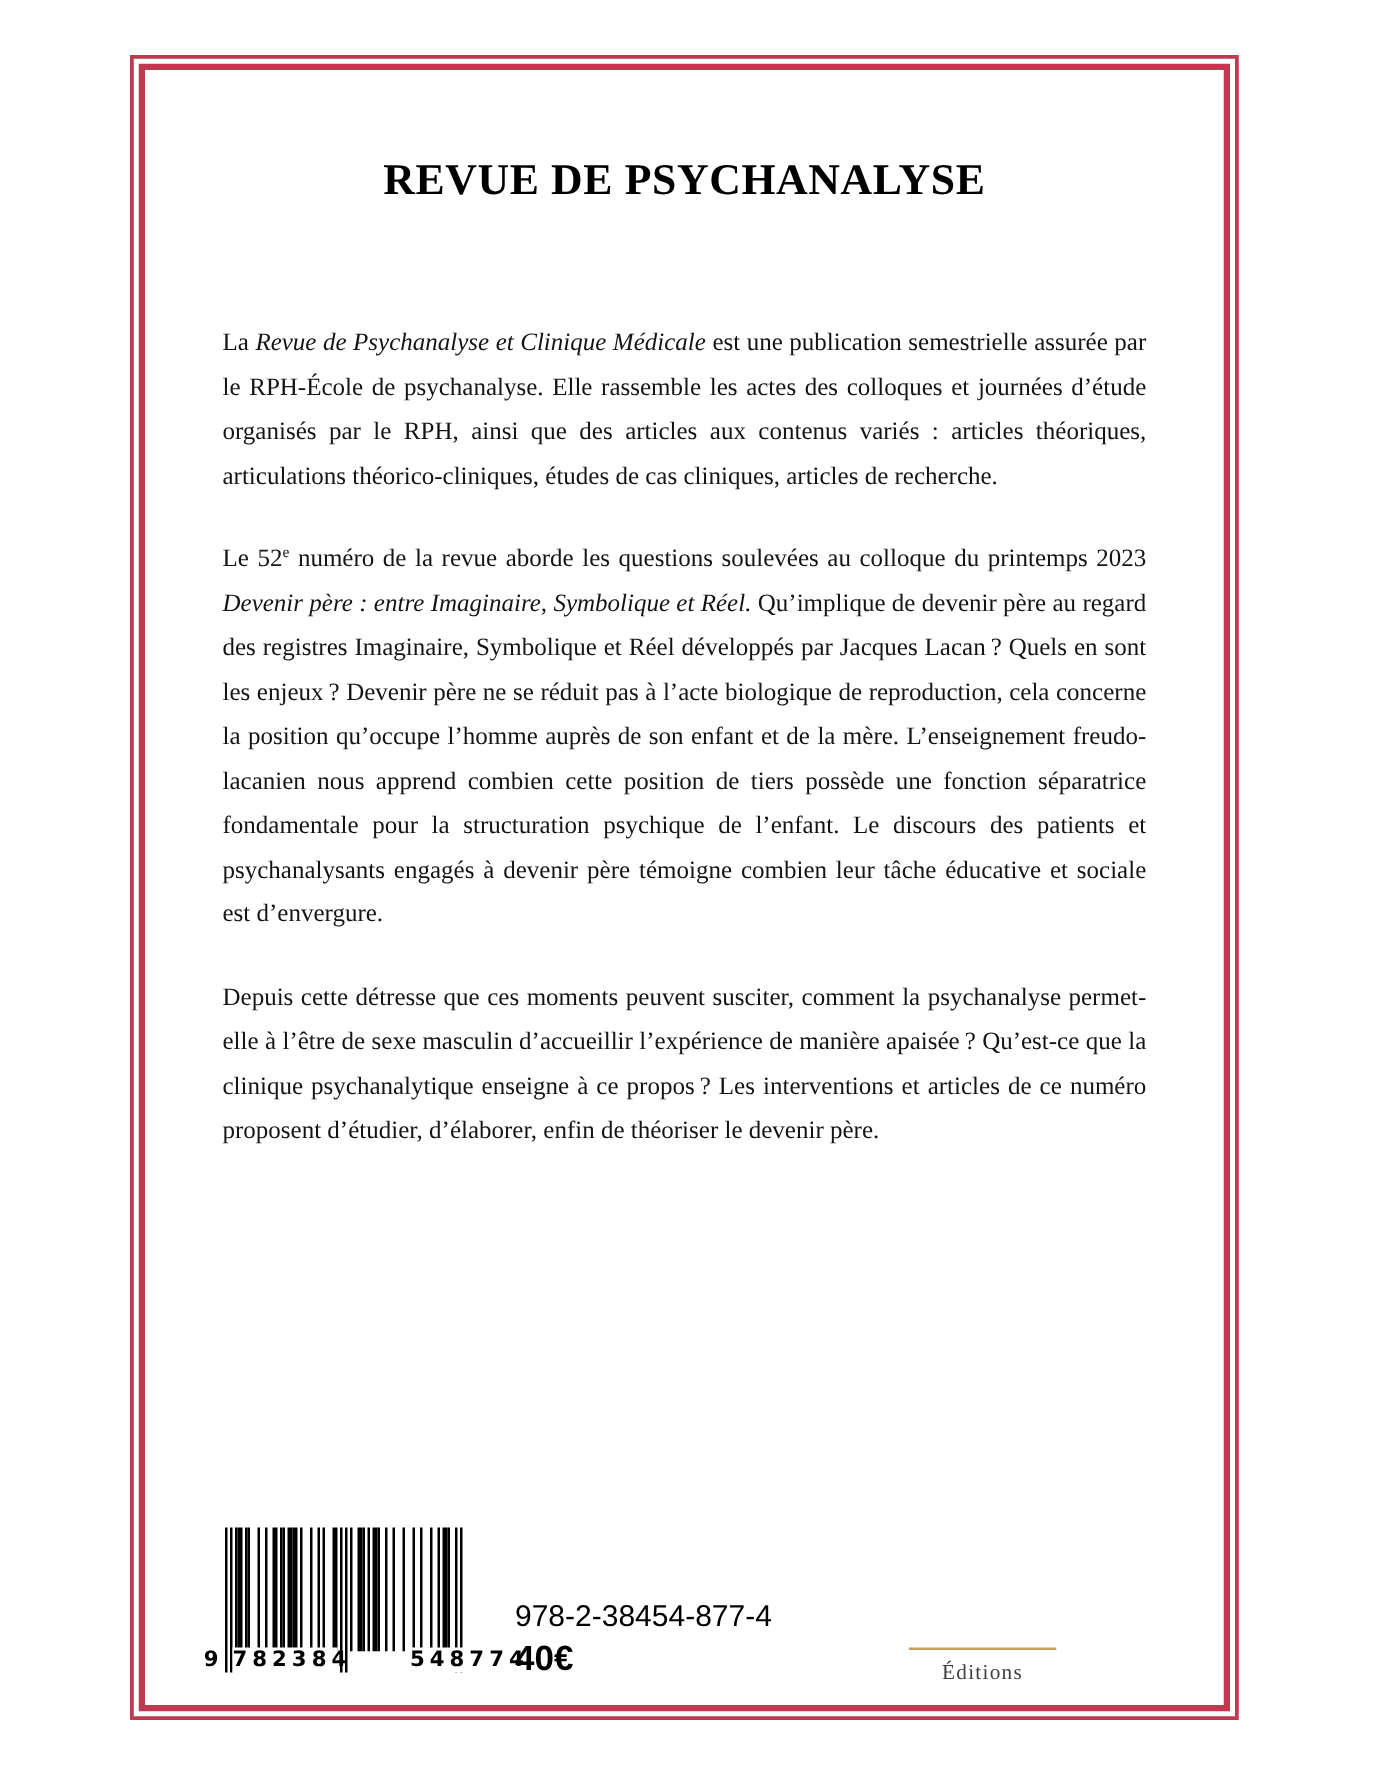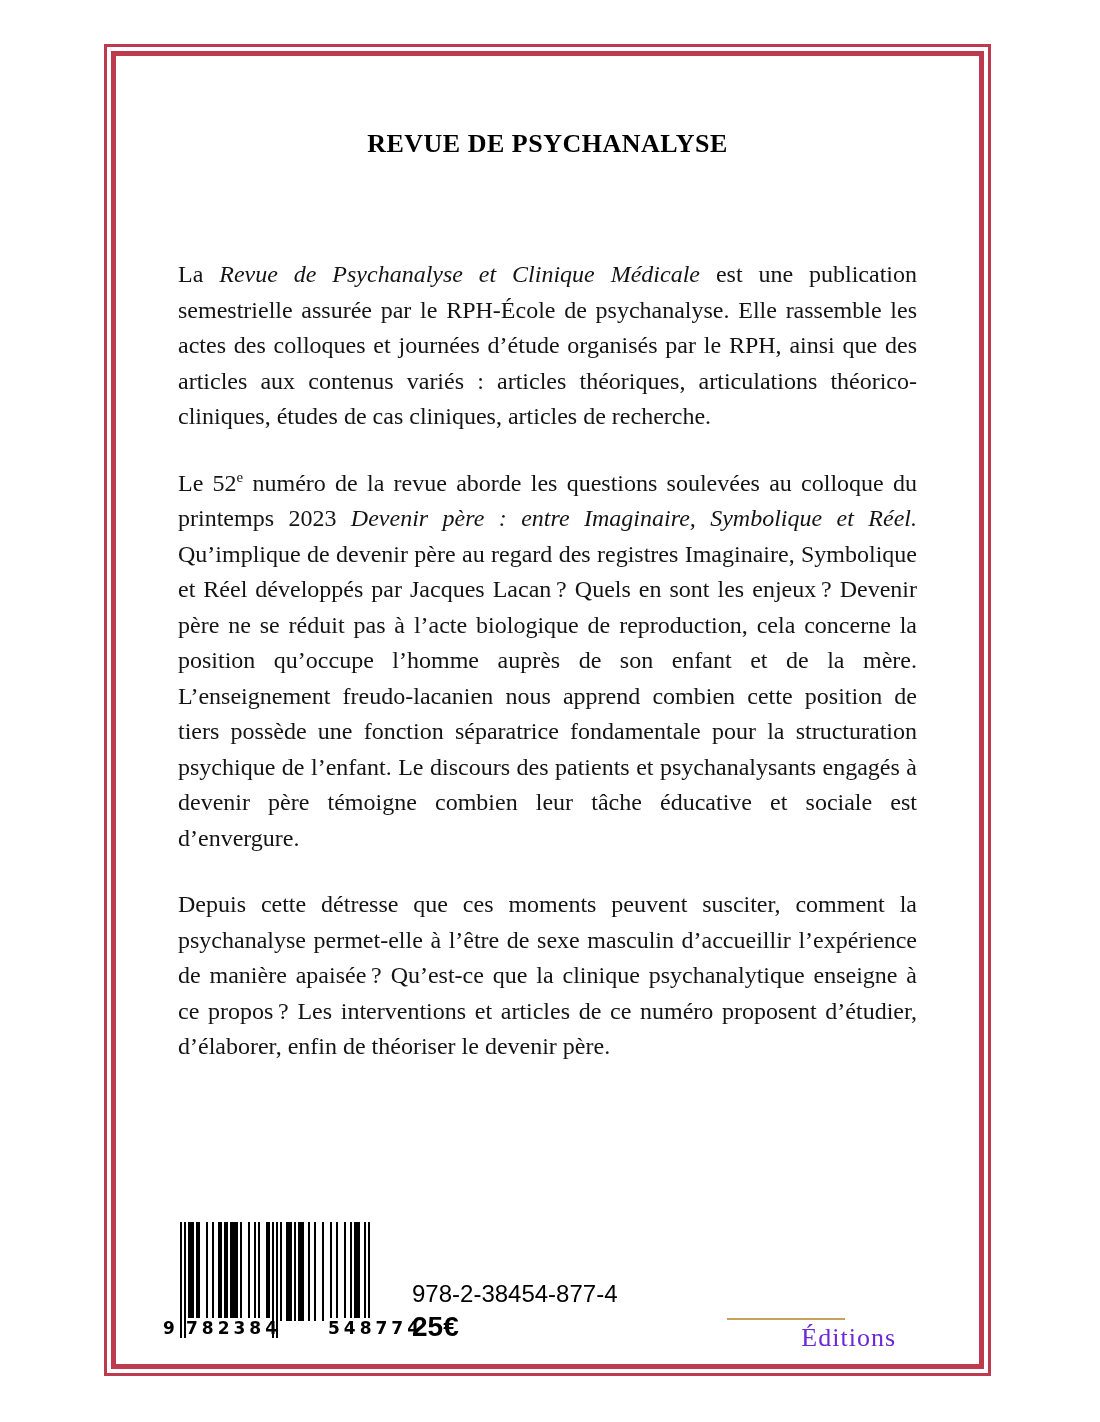--- a/index.html
+++ b/index.html
@@ -25,28 +25,28 @@
     position:absolute;left:4px;top:4px;right:4px;bottom:4px;
     border:5px solid var(--frame-red);
   }
   .content{
     position:absolute;left:0;top:0;right:0;bottom:0;
     padding:60px 62px 0 62px;
   }
   .title{
     text-align:center;
     font-weight:bold;
-    font-size:26px;
+    font-size:35px;
     line-height:55px;
     letter-spacing:0.5px;
     color:#000;
     margin-bottom:86px;
   }
   .body-par{
-    font-size:24px;
+    font-size:20px;
     line-height:35.5px;
     text-align:justify;
     color:var(--ink);
     margin-bottom:31px;
   }
   .body-par em{font-style:italic;}
   .body-par sup{font-size:62%;line-height:0;vertical-align:super;}
   
   .barcode-block{
     position:absolute;left:64px;bottom:26px;
@@ -87,21 +87,21 @@
   }
   .publisher-name{
     font-weight:bold;font-size:49px;line-height:52px;
     letter-spacing:1px;color:#1c1c1c;
   }
   .publisher-rule{
     width:118px;height:2px;background:var(--gold-line);
     margin:3px auto 4px auto;
   }
   .publisher-subtitle{
-    font-size:26px;line-height:28px;letter-spacing:1px;color:#6d28d9;text-align:right;
+    font-size:17px;line-height:28px;letter-spacing:1px;color:#404040;
   }
 </style>
 </head>
 <body>
 
 <div class="page">
   <div class="frame-outer">
     <div class="frame-inner">
       <div class="content">
 
@@ -211,21 +211,21 @@
               <div class="bc-mod guard"></div>
               <div class="bc-mod on guard"></div>
             </div>
           <span class="bc-digit bc-first">9</span>
           <span class="bc-digit bc-g1">782384</span>
           <span class="bc-digit bc-g2">548774</span>
         </div>
 
         <div class="isbn-block">
           <div class="isbn-number">978-2-38454-877-4</div>
-          <div class="price">25€</div>
+          <div class="price">40€</div>
         </div>
 
         <div class="publisher-block">
           <div class="publisher-rule"></div>
           <div class="publisher-subtitle">Éditions</div>
         </div>
 
       </div>
     </div>
   </div>

